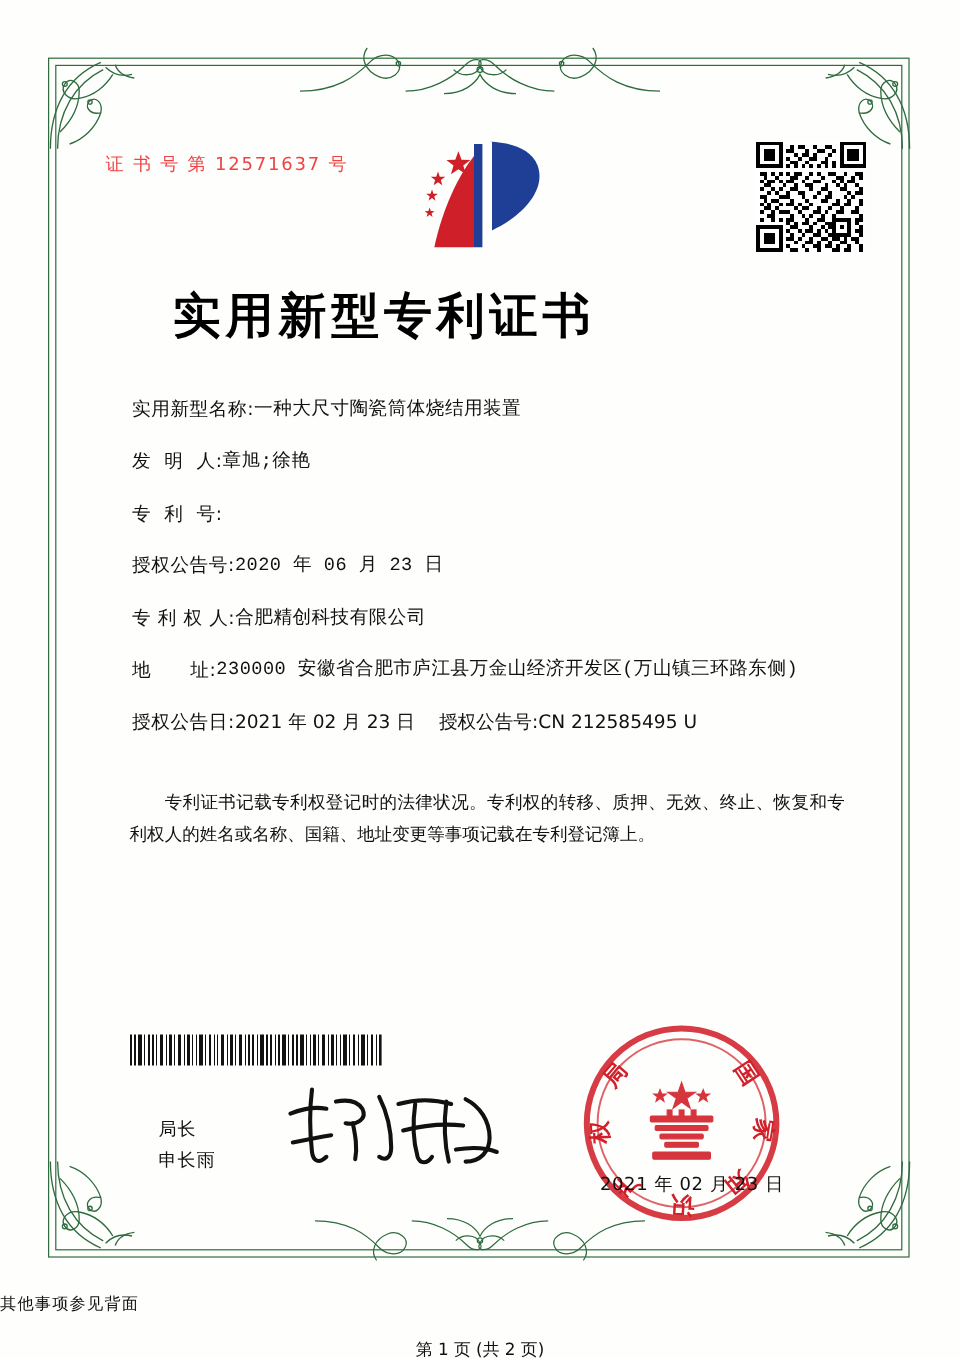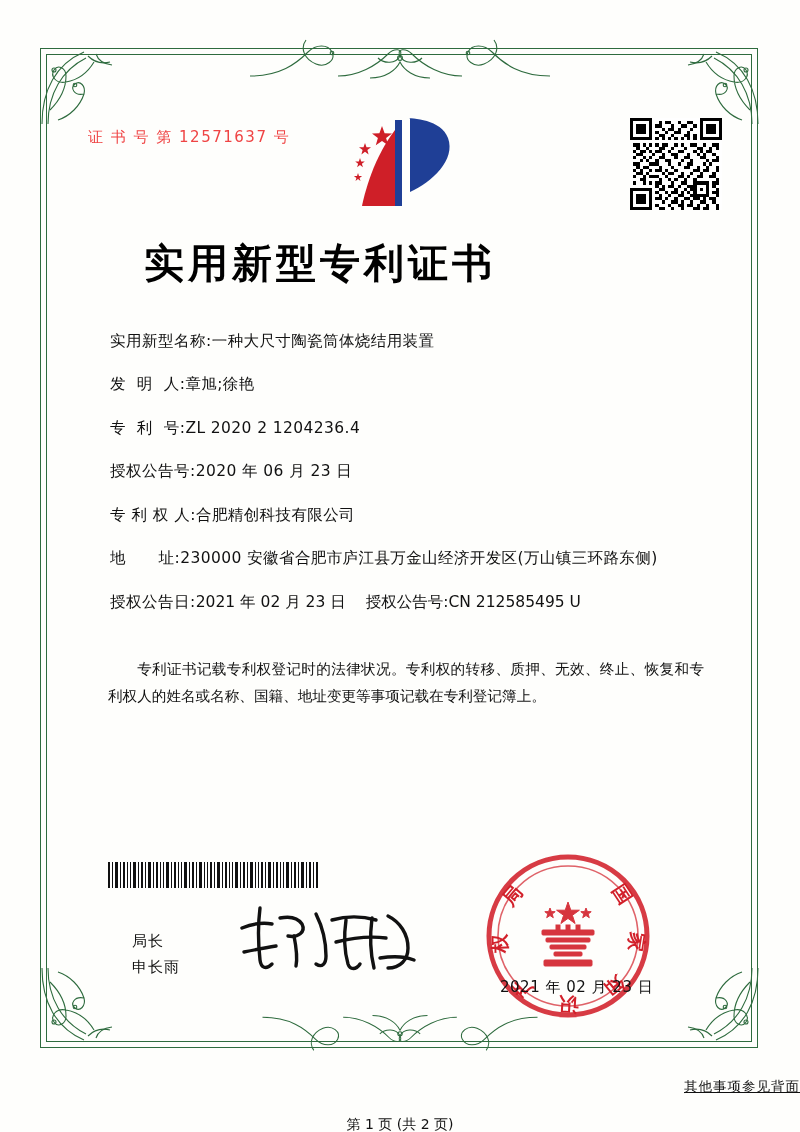--- a/index.html
+++ b/index.html
@@ -116,20 +116,21 @@
     line-height: 1.45;
   }
   .field .lbl {
     flex: 0 0 auto;
     white-space: pre;
     letter-spacing: 0.5px;
   }
   .field .val {
     flex: 1 1 auto;
     letter-spacing: 0.4px;
+    font-family: Liberation Mono, monospace;
   }
   .field.inline2 {
     justify-content: flex-start;
   }
   .field .lbl2 {
     margin-left: 20px;
     white-space: pre;
   }
 
   
@@ -191,25 +192,24 @@
     width: 800px;
     text-align: center;
     font-size: 14px;
     color: #111;
     margin-top: 24px;
   }
   .footnote {
     position: absolute;
     left: 0; top: 1078px;
     width: 800px;
-    text-align: right;
+    text-align: left;
     font-size: 13.5px;
     letter-spacing: 1px;
     color: #111;
-    text-decoration: underline;
   }
 </style>
 </head>
 <body>
 
 <div class="certificate">
 
   <div class="frame-outer"></div>
   <div class="frame-inner"></div>
 
@@ -527,21 +527,20 @@
     <div class="field">
       <span class="lbl">实用新型名称:</span>
       <span class="val">一种大尺寸陶瓷筒体烧结用装置</span>
     </div>
     <div class="field">
       <span class="lbl">发  明  人:</span>
       <span class="val">章旭;徐艳</span>
     </div>
     <div class="field">
       <span class="lbl">专  利  号:</span>
-      <span class="val">ZL 2020 2 1204236.4</span>
     </div>
     <div class="field">
       <span class="lbl">授权公告号:</span>
       <span class="val">2020 年 06 月 23 日</span>
     </div>
     <div class="field">
       <span class="lbl">专 利 权 人:</span>
       <span class="val">合肥精创科技有限公司</span>
     </div>
     <div class="field">

